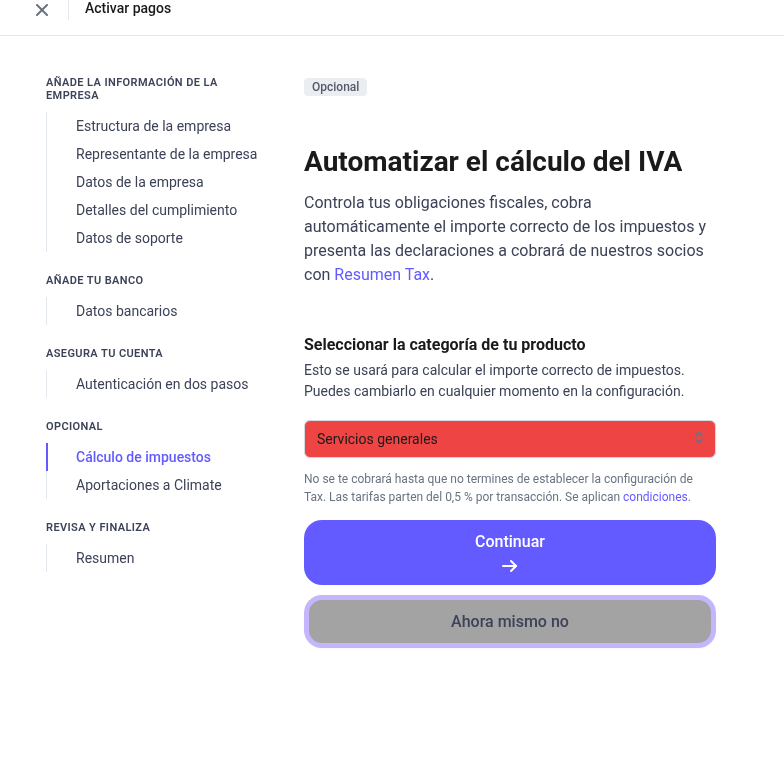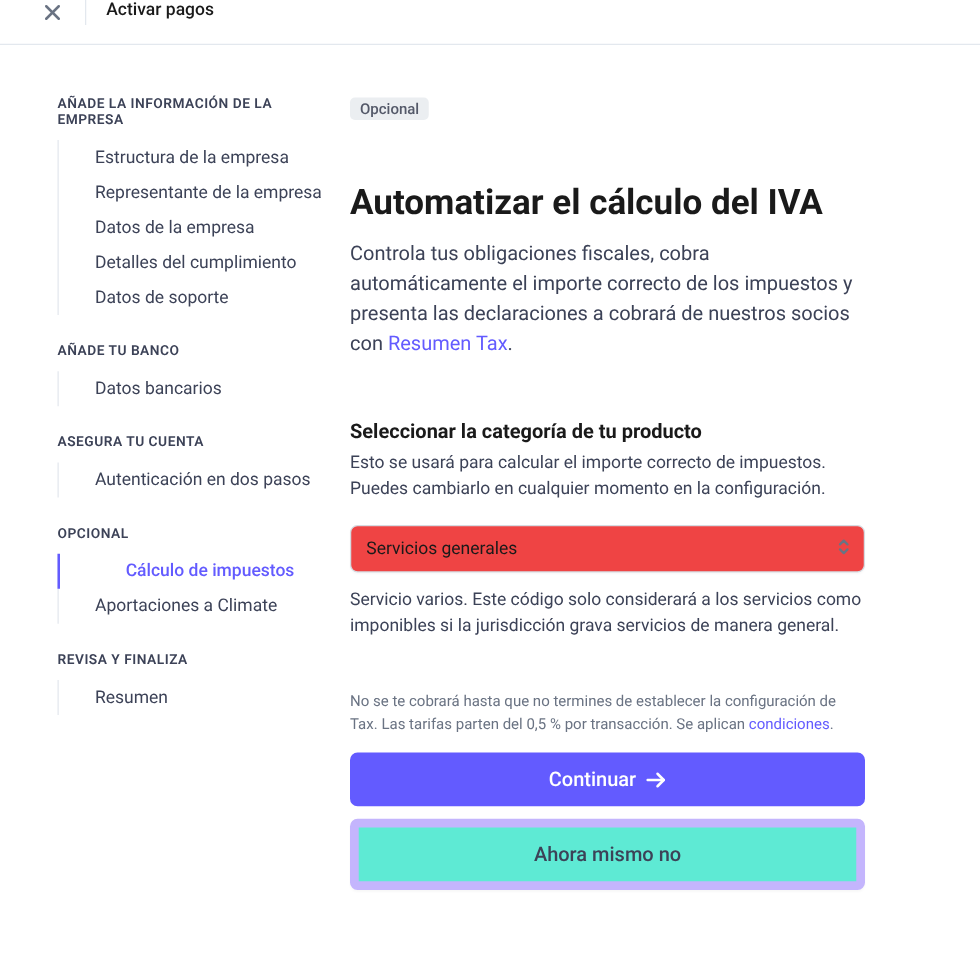--- a/index.html
+++ b/index.html
@@ -42,20 +42,21 @@
       background: #e3e8ee;
     }
     .topbar-title {
       font-size: 14px;
       font-weight: 500;
       color: #1a1a1a;
     }
     .layout {
       display: flex;
       padding-top: 40px;
+      gap: 24px;
     }
     .sidebar {
       width: 280px;
       padding-left: 46px;
       padding-right: 20px;
     }
     .nav-section {
       margin-bottom: 22px;
     }
     .nav-section-title {
@@ -75,21 +76,20 @@
       color: #3c4257;
       cursor: pointer;
       line-height: 20px;
       margin-left: -1px;
       border-left: 2px solid transparent;
     }
     .nav-item.active {
       color: #635bff;
       border-left-color: #635bff;
       font-weight: 500;
-      text-align: center;
     }
     .main {
       flex: 1;
       padding-right: 48px;
       max-width: 460px;
     }
     .badge {
       display: inline-block;
       background: #ebeef1;
       color: #545969;
@@ -169,41 +169,42 @@
     .footnote a {
       color: #635bff;
       text-decoration: none;
     }
     .btn {
       width: 100%;
       padding: 12px 16px;
       font-size: 16px;
       font-family: inherit;
       font-weight: 500;
-      border-radius: 6px;
+      border-radius: 18px;
       cursor: pointer;
       display: flex;
       align-items: center;
       justify-content: center;
       gap: 8px;
       margin-bottom: 10px;
+      flex-direction: column;
     }
     .btn-primary {
       background: #635bff;
       color: #ffffff;
       border: none;
     }
     .btn-primary svg {
       width: 16px;
       height: 14px;
     }
     .btn-secondary {
-      background: #5eead4;
-      color: #3c4257;
-      border: 7px solid #c4b5fd;
+      background: #a3a3a3;
+      color: #3c4257;
+      border: 5px solid #c4b5fd;
       box-shadow: 0 1px 2px rgba(0,0,0,0.03);
     }
   </style>
 </head>
 <body>
 
 <div class="topbar">
   <div class="close-btn">
     <svg viewBox="0 0 12 12" fill="none" stroke="currentColor" stroke-width="2" stroke-linecap="round">
       <line x1="1" y1="1" x2="11" y2="11"></line>
@@ -274,21 +275,20 @@
         <option>Servicios generales</option>
       </select>
       <span class="select-icon">
         <svg width="10" height="14" viewBox="0 0 10 14" fill="none" stroke="currentColor" stroke-width="1.8" stroke-linecap="round" stroke-linejoin="round">
           <polyline points="2,5 5,2 8,5"></polyline>
           <polyline points="2,9 5,12 8,9"></polyline>
         </svg>
       </span>
     </div>
 
-    <p class="select-help">Servicio varios. Este código solo considerará a los servicios como imponibles si la jurisdicción grava servicios de manera general.</p>
 
     <p class="footnote">
       <span>No se te cobrará hasta que no termines de establecer la configuración de Tax. Las tarifas parten del 0,5 % por transacción. Se aplican </span><a href="#">condiciones</a><span>.</span>
     </p>
 
     <button class="btn btn-primary">
       <span>Continuar</span>
       <svg viewBox="0 0 16 14" fill="none" stroke="currentColor" stroke-width="2" stroke-linecap="round" stroke-linejoin="round">
         <line x1="1" y1="7" x2="14" y2="7"></line>
         <polyline points="9,2 14,7 9,12"></polyline>

